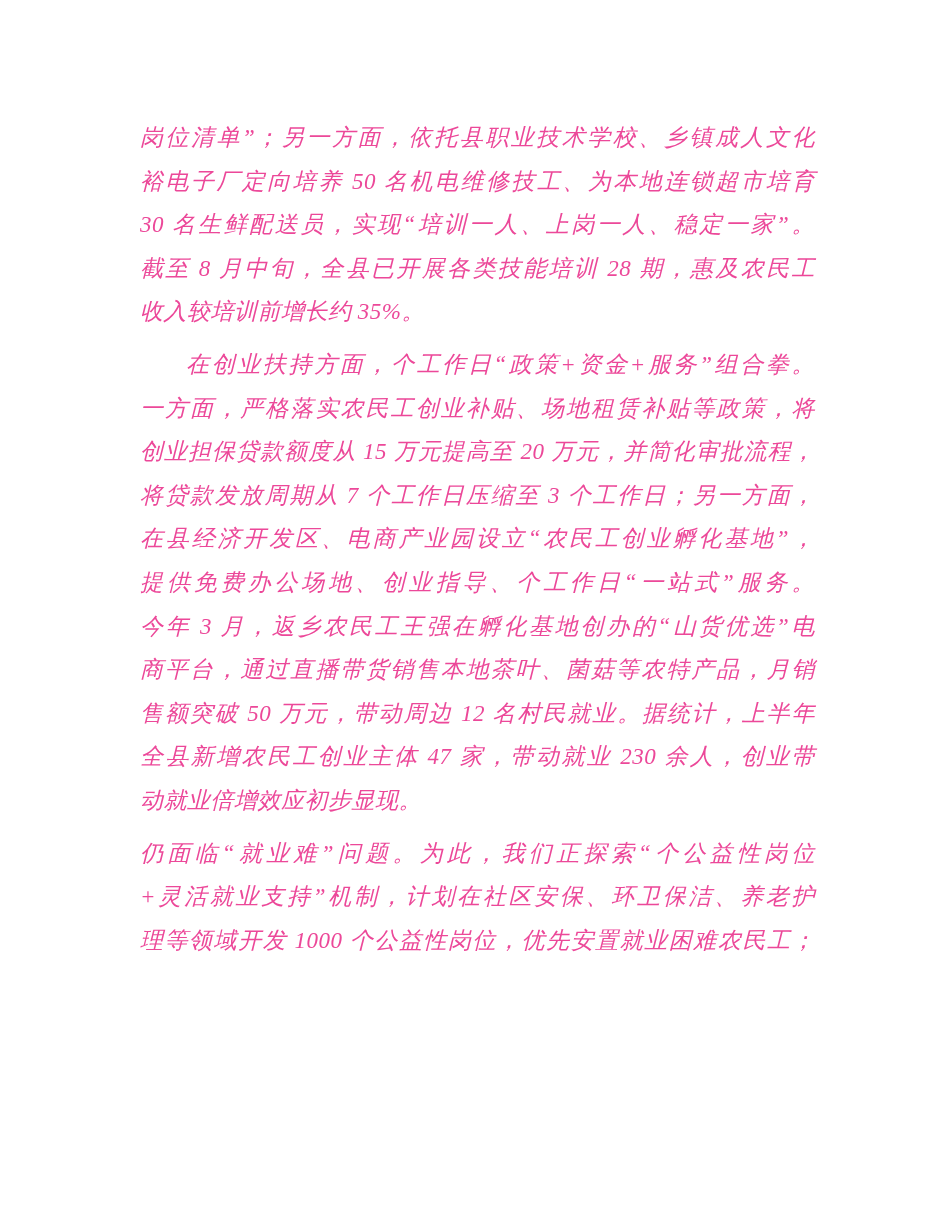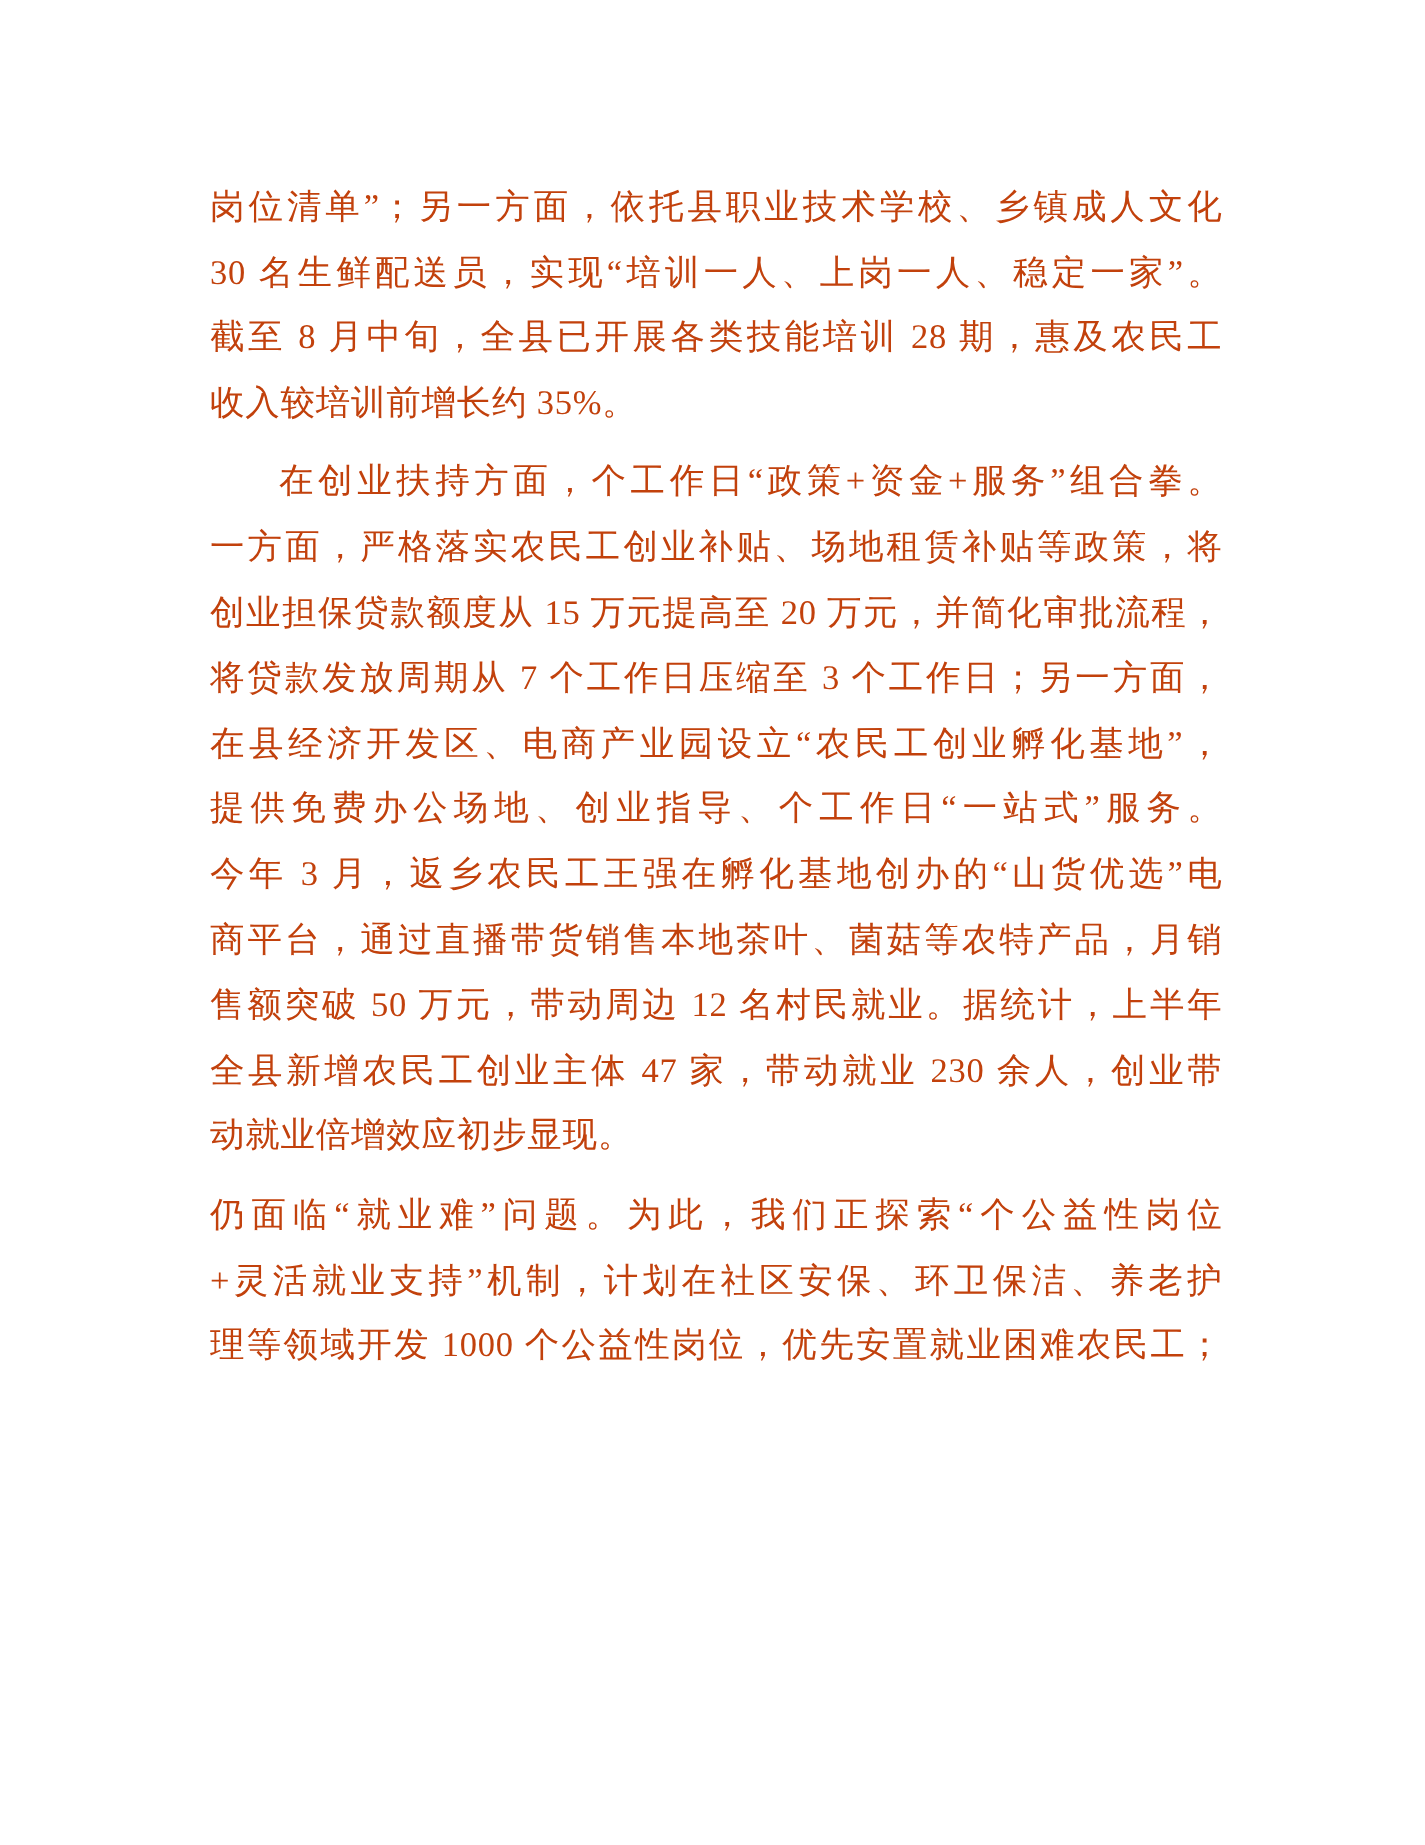--- a/index.html
+++ b/index.html
@@ -12,21 +12,22 @@
     height: 1230px;
     position: relative;
     overflow: hidden;
     font-family: "Liberation Serif", serif;
   }
   #doc {
     position: absolute;
     left: 140px;
     top: 116px;
     width: 675px;
-    color: #c2410c;
+    color: #ec4899;
+    font-style: italic;
   }
   .para {
     margin: 0;
     padding: 0;
   }
   .para + .para {
     margin-top: 9px;
   }
   .line {
     height: 43.6px;
@@ -44,20 +45,21 @@
     text-align-last: left;
   }
 </style>
 </head>
 <body>
 
 <div id="doc">
 
   <div class="para">
     <div class="line">岗位清单”；另一方面，依托县职业技术学校、乡镇成人文化</div>
+    <div class="line">裕电子厂定向培养 50 名机电维修技工、为本地连锁超市培育</div>
     <div class="line">30 名生鲜配送员，实现“培训一人、上岗一人、稳定一家”。</div>
     <div class="line">截至 8 月中旬，全县已开展各类技能培训 28 期，惠及农民工</div>
     <div class="line end">收入较培训前增长约 35%。</div>
   </div>
 
   <div class="para">
     <div class="line first">在创业扶持方面，个工作日“政策+资金+服务”组合拳。</div>
     <div class="line">一方面，严格落实农民工创业补贴、场地租赁补贴等政策，将</div>
     <div class="line">创业担保贷款额度从 15 万元提高至 20 万元，并简化审批流程，</div>
     <div class="line">将贷款发放周期从 7 个工作日压缩至 3 个工作日；另一方面，</div>

